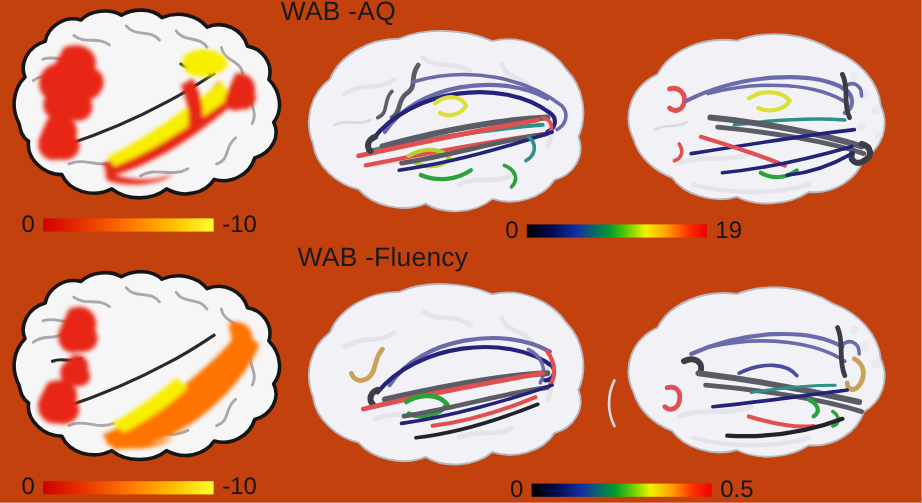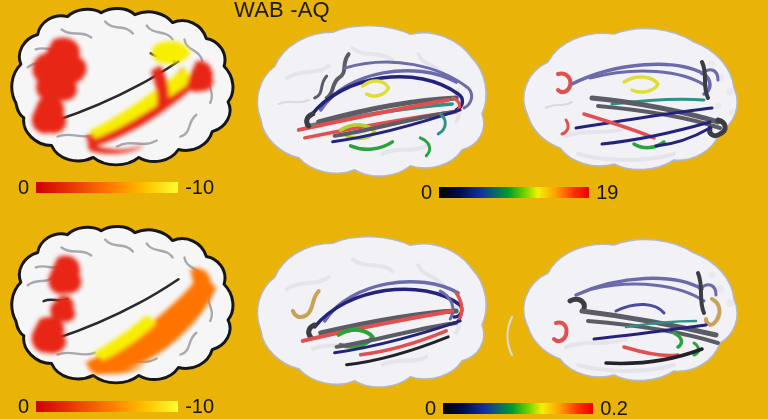--- a/index.html
+++ b/index.html
@@ -1,17 +1,17 @@
 <!DOCTYPE html>
 <html style="--outline-dark: #161616; --heat-red: #e82812; --heat-orange: #ff7300; --heat-yellow: #f8ee00; --tract-navy: #23237c; --tract-slate: #6b6bac; --tract-blue: #4a4aa0; --tract-teal: #2f9088; --tract-red: #e05050; --tract-yellow: #dede3a; --tract-ygreen: #b4d22a; --tract-green: #2ba23c; --tract-gray: #5c5c66; --tract-darkgray: #3c3c44; --tract-gold: #c9a257;"><head>
 <meta charset="utf-8">
 <style>
   html,body{margin:0;padding:0;}
   body{background:#fff;font-family:"Liberation Sans", sans-serif;}
-  .figure{position:relative;width:768px;height:419px;background:#eab308;overflow:hidden;}
+  .figure{position:relative;width:768px;height:419px;background:#c2410c;overflow:hidden;}
   .ftitle{position:absolute;font-size:22px;color:#1a1a1a;letter-spacing:.2px;white-space:nowrap;}
   .panel{position:absolute;}
   
   .ob{fill:#f6f6f7;stroke:var(--outline-dark);stroke-width:3;stroke-linejoin:round;}
   .gy{fill:none;stroke:#a8a8ae;stroke-width:2.4;stroke-linecap:round;}
   .gd{fill:none;stroke:#2a2a2e;stroke-width:2.6;stroke-linecap:round;}
   .h-red{fill:var(--heat-red);}
   .h-orange{fill:var(--heat-orange);}
   .h-yellow{fill:var(--heat-yellow);}
   
@@ -30,20 +30,21 @@
   .cbar{position:absolute;display:flex;align-items:center;gap:7px;}
   .cl{font-size:20px;color:#141414;line-height:1;}
   .bar{height:11px;}
 </style>
 </head>
 <body>
 
 <div class="figure">
 
   <div class="ftitle" style="left:234px;top:-3px">WAB -AQ</div>
+  <div class="ftitle" style="left:248px;top:202px">WAB -Fluency</div>
 
   <svg class="panel" style="left:2px;top:5px" width="233" height="173" viewBox="0 0 235 173">
     <defs>
         <filter id="blurA" x="-25%" y="-25%" width="150%" height="150%">
           <feGaussianBlur stdDeviation="2"></feGaussianBlur>
         </filter>
       </defs>
     <path class="ob" d="M14,98 C7,85 9,69 19,59 C14,47 22,33 36,29 C38,17 52,7 66,11 C74,3 90,1 100,7 C110,1 126,1 134,9 C148,3 164,7 172,17 C186,11 202,19 206,33 C218,35 228,47 224,61 C234,71 236,87 228,97 C234,109 226,123 212,127 C208,141 192,149 178,145 C170,157 152,161 138,153 C126,163 104,163 92,153 C76,161 56,155 50,141 C34,141 20,127 22,113 C16,109 15,103 14,98 Z"></path>
     <g>
       <path class="gy" d="M26,62 C36,54 44,62 54,52"></path>
@@ -241,16 +242,16 @@
 
   <div class="cbar" style="left:18px;top:396px">
     <span class="cl">0</span>
     <div class="bar" style="width: 142px; background: linear-gradient(to right, rgb(207, 0, 0) 0%, rgb(231, 48, 0) 22%, rgb(255, 122, 0) 52%, rgb(255, 196, 0) 78%, rgb(255, 255, 48) 100%);"></div>
     <span class="cl">-10</span>
   </div>
 
   <div class="cbar" style="left:425px;top:398px">
     <span class="cl">0</span>
     <div class="bar" style="width: 150px; background: linear-gradient(to right, rgb(0, 0, 0) 0%, rgb(0, 12, 80) 14%, rgb(20, 48, 166) 28%, rgb(0, 154, 48) 46%, rgb(99, 207, 0) 56%, rgb(242, 242, 0) 66%, rgb(255, 158, 0) 78%, rgb(255, 46, 0) 90%, rgb(238, 0, 0) 100%);"></div>
-    <span class="cl">0.2</span>
+    <span class="cl">0.5</span>
   </div>
 
 </div>
 
 </body></html>

